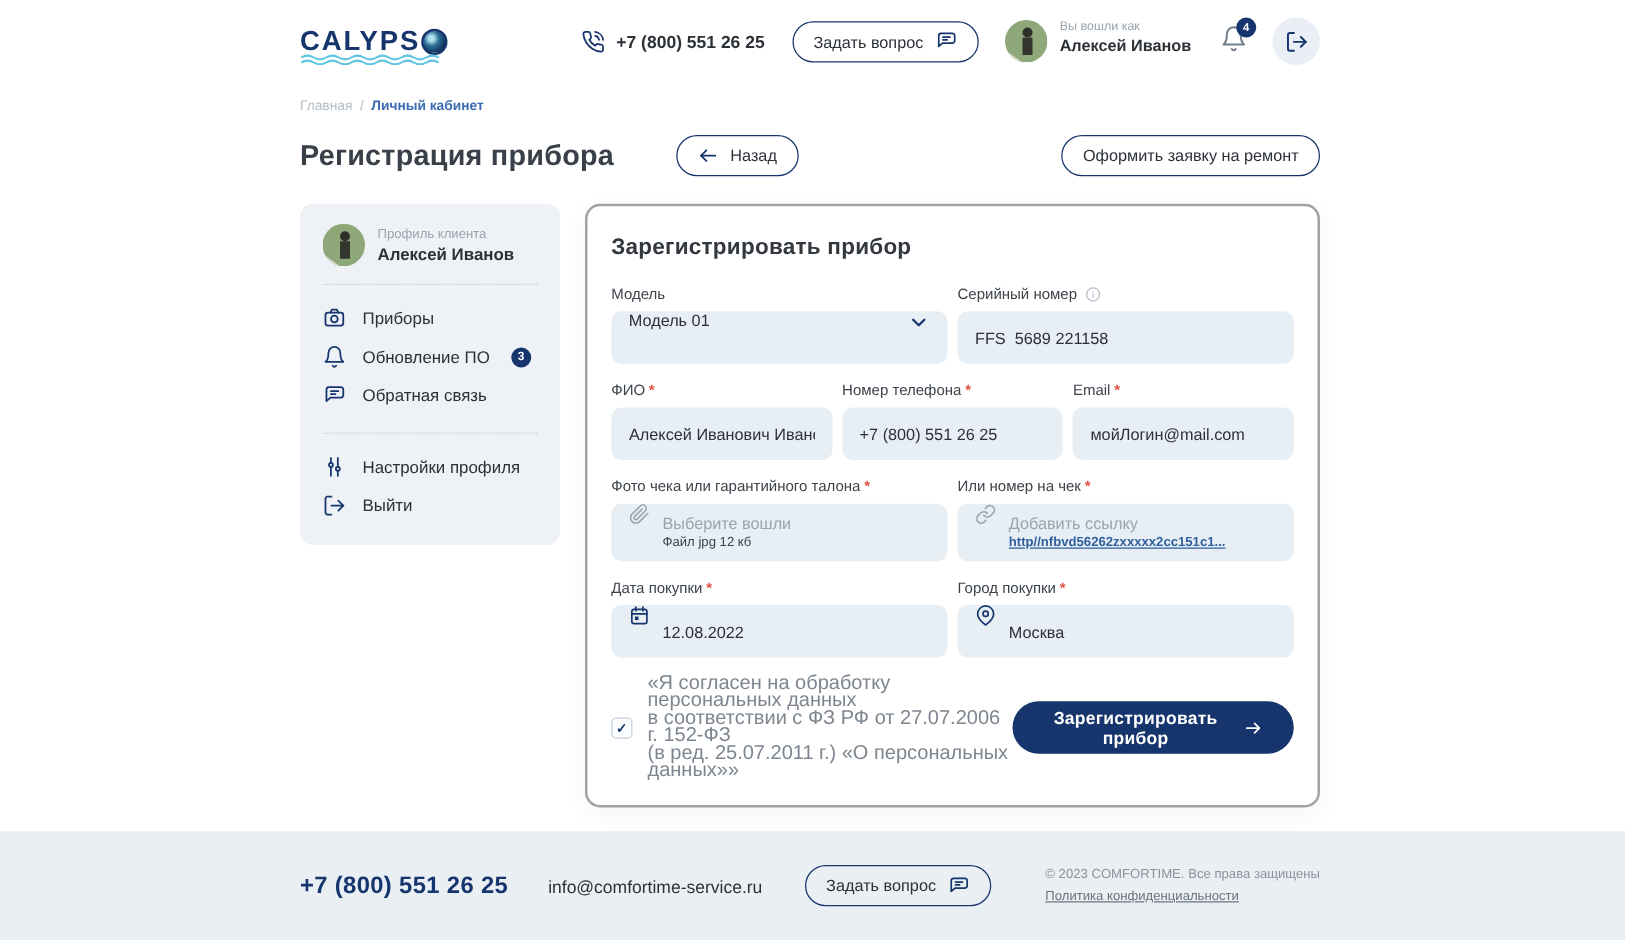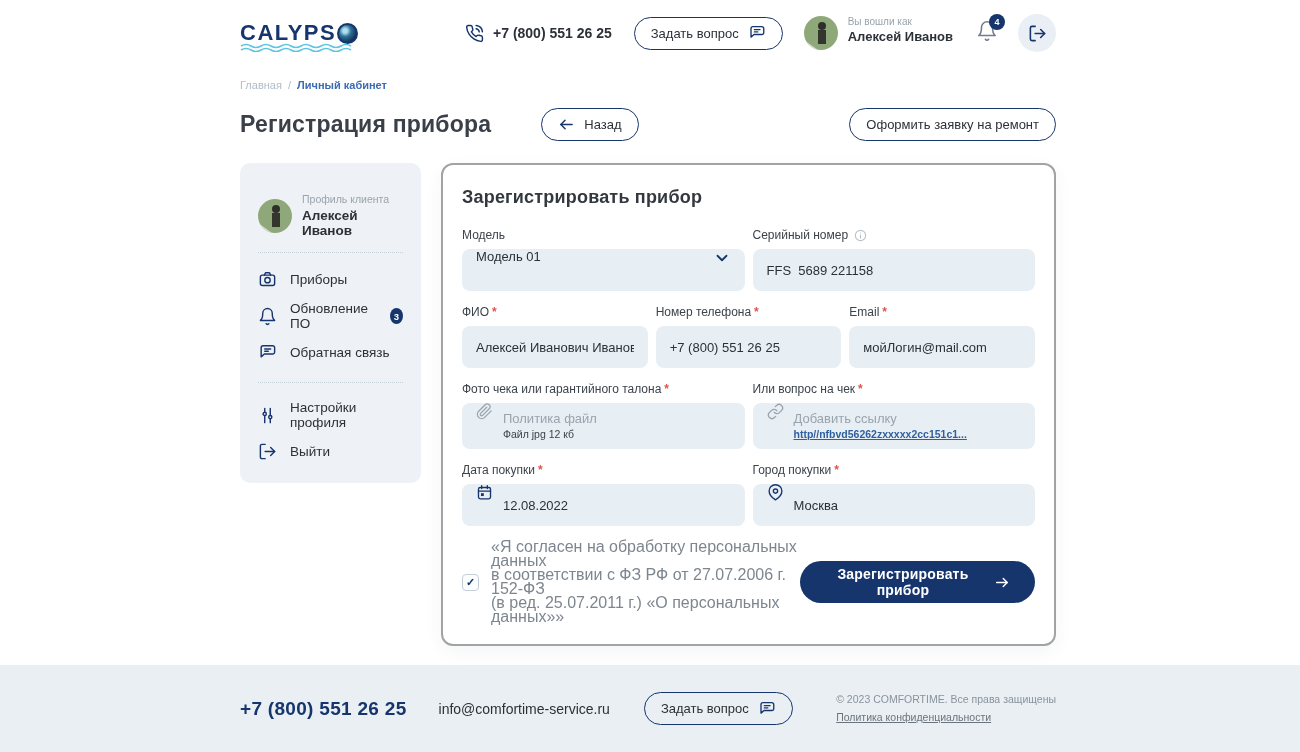--- a/index.html
+++ b/index.html
@@ -51,21 +51,21 @@
   .crumb-sep { color:#b0bcc7; margin:0 3px; }
   .crumb-current { color:#3a6bb3; font-weight:700; cursor:pointer; }
   .title-row { display:flex; align-items:center; margin-top:17px; }
   .page-title { font-size:23px; font-weight:700; color:#3a4049; margin:0; letter-spacing:.2px; }
   .back-btn { margin-left:50px; }
   .repair-btn { margin-left:auto; }
 
   
   .content { display:flex; gap:20px; margin-top:22px; }
 
-  .sidebar { width:181px; background:#eef2f6; border-radius:10px; padding:30px 18px 16px; height:fit-content; }
+  .sidebar { width:208px; background:#eef2f6; border-radius:10px; padding:16px 18px 16px; height:fit-content; }
   .profile-row { display:flex; align-items:center; gap:10px; }
   .profile-label { font-size:10.5px; color:#9aa4ad; margin-bottom:3px; }
   .profile-name { font-size:13.5px; font-weight:700; color:#2c3138; }
   .sb-divider { border:none; border-top:1.5px dotted #c6d0d8; margin:14px 0 11px; }
   .menu-item { display:flex; align-items:center; gap:13px; padding:6px 0; font-size:13.5px; color:#2c3138; cursor:pointer; }
   .menu-item .mi-icon { width:19px; height:19px; flex:none; display:flex; }
   .mini-badge {
     width:16px; height:16px; border-radius:50%; background:#16356d; color:#fff;
     font-size:9.5px; font-weight:700; display:flex; align-items:center; justify-content:center; margin-left:4px;
   }
@@ -340,28 +340,28 @@
               <span>Фото чека или гарантийного талона</span>
               <span class="req">*</span>
             </span>
           <div class="control" style="height:46px">
             <span class="lead-icon">
               <svg width="17" height="17" viewBox="0 0 24 24" fill="none" stroke="#9aa4ad" stroke-width="1.8" stroke-linecap="round" stroke-linejoin="round">
                 <path d="M21.44 11.05l-9.19 9.19a6 6 0 0 1-8.49-8.49l9.19-9.19a4 4 0 0 1 5.66 5.66l-9.2 9.19a2 2 0 0 1-2.83-2.83l8.49-8.48"></path>
               </svg>
             </span>
             <span class="stack">
-              <span class="ph-text">Политика файл</span>
+              <span class="ph-text">Выберите вошли</span>
               <span class="file-sub">Файл jpg 12 кб</span>
             </span>
           </div>
         </div>
         <div class="fg">
           <span class="flabel">
-              <span>Или вопрос на чек</span>
+              <span>Или номер на чек</span>
               <span class="req">*</span>
             </span>
           <div class="control" style="height:46px">
             <span class="lead-icon">
               <svg width="17" height="17" viewBox="0 0 24 24" fill="none" stroke="#9aa4ad" stroke-width="1.8" stroke-linecap="round" stroke-linejoin="round">
                 <path d="M10 13a5 5 0 0 0 7.54.54l3-3a5 5 0 0 0-7.07-7.07l-1.72 1.71"></path>
                 <path d="M14 11a5 5 0 0 0-7.54-.54l-3 3a5 5 0 0 0 7.07 7.07l1.71-1.71"></path>
               </svg>
             </span>
             <span class="stack">

